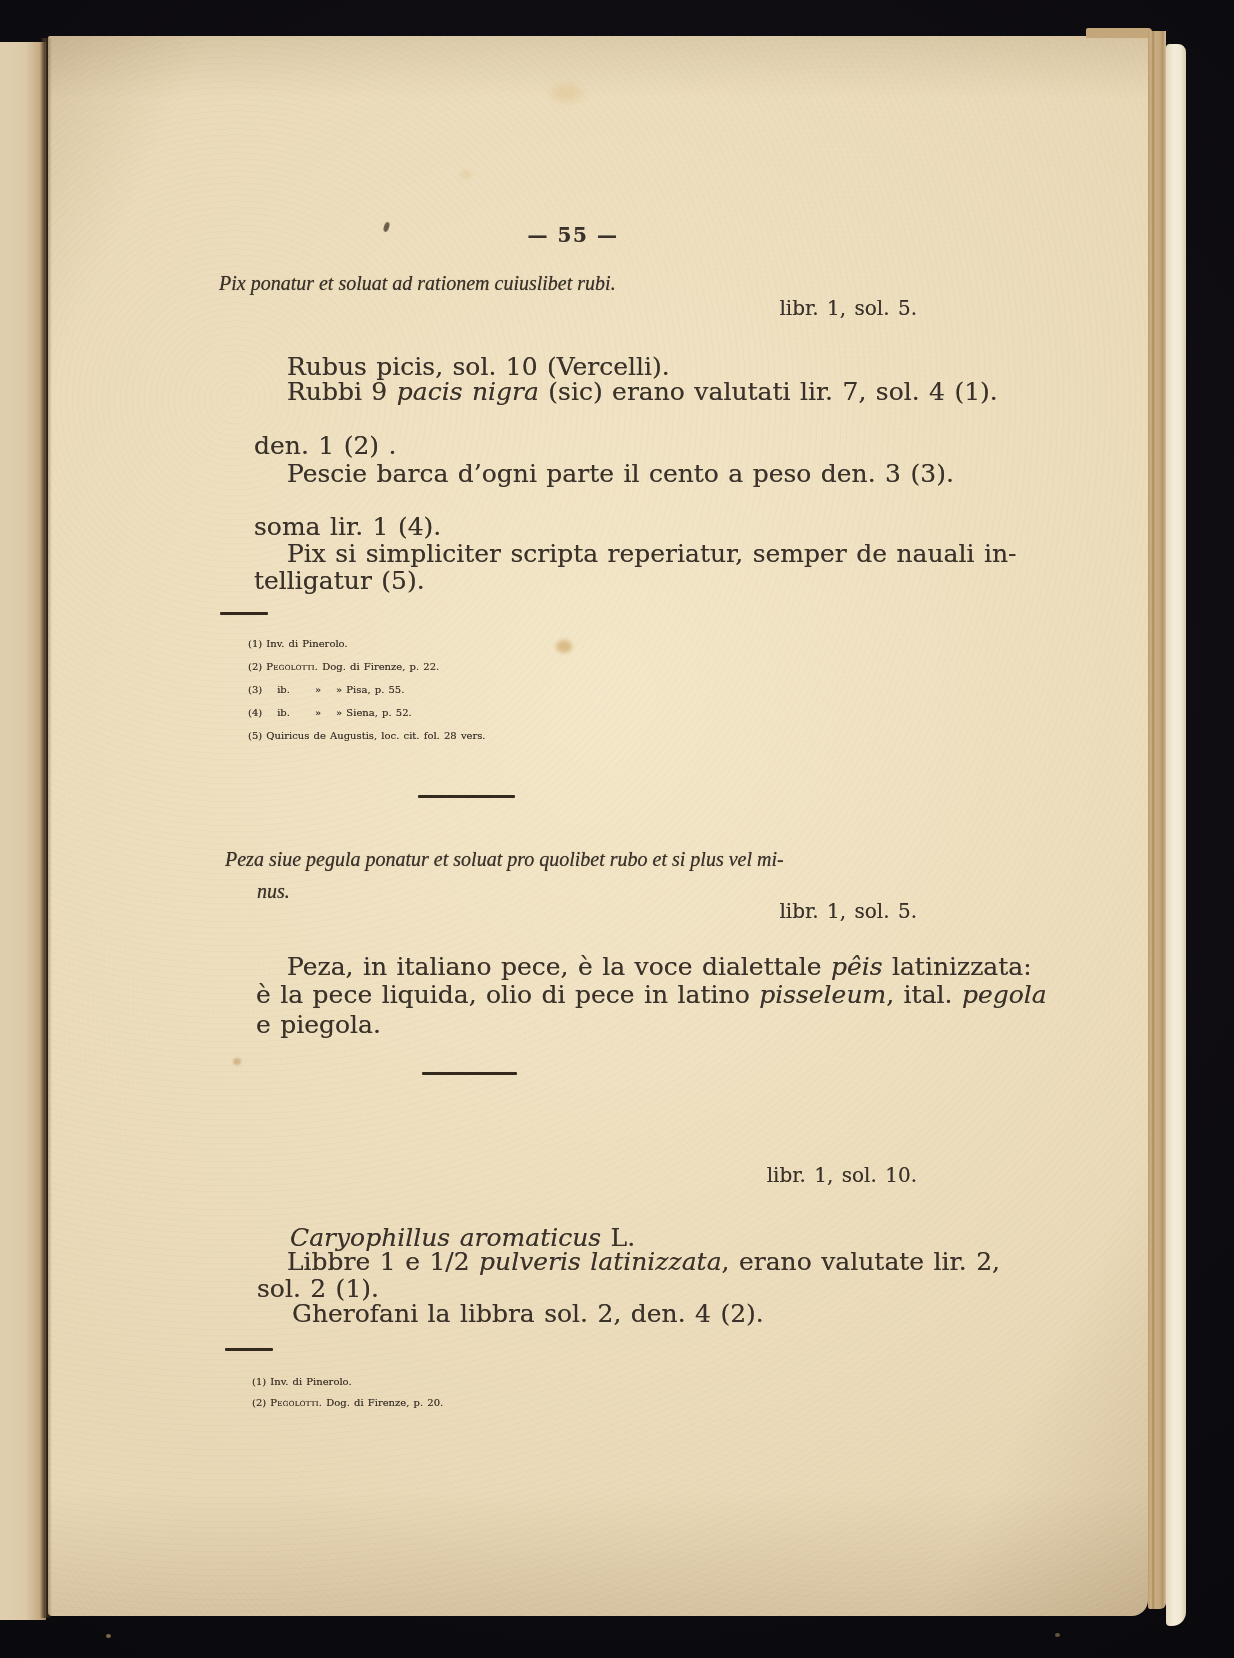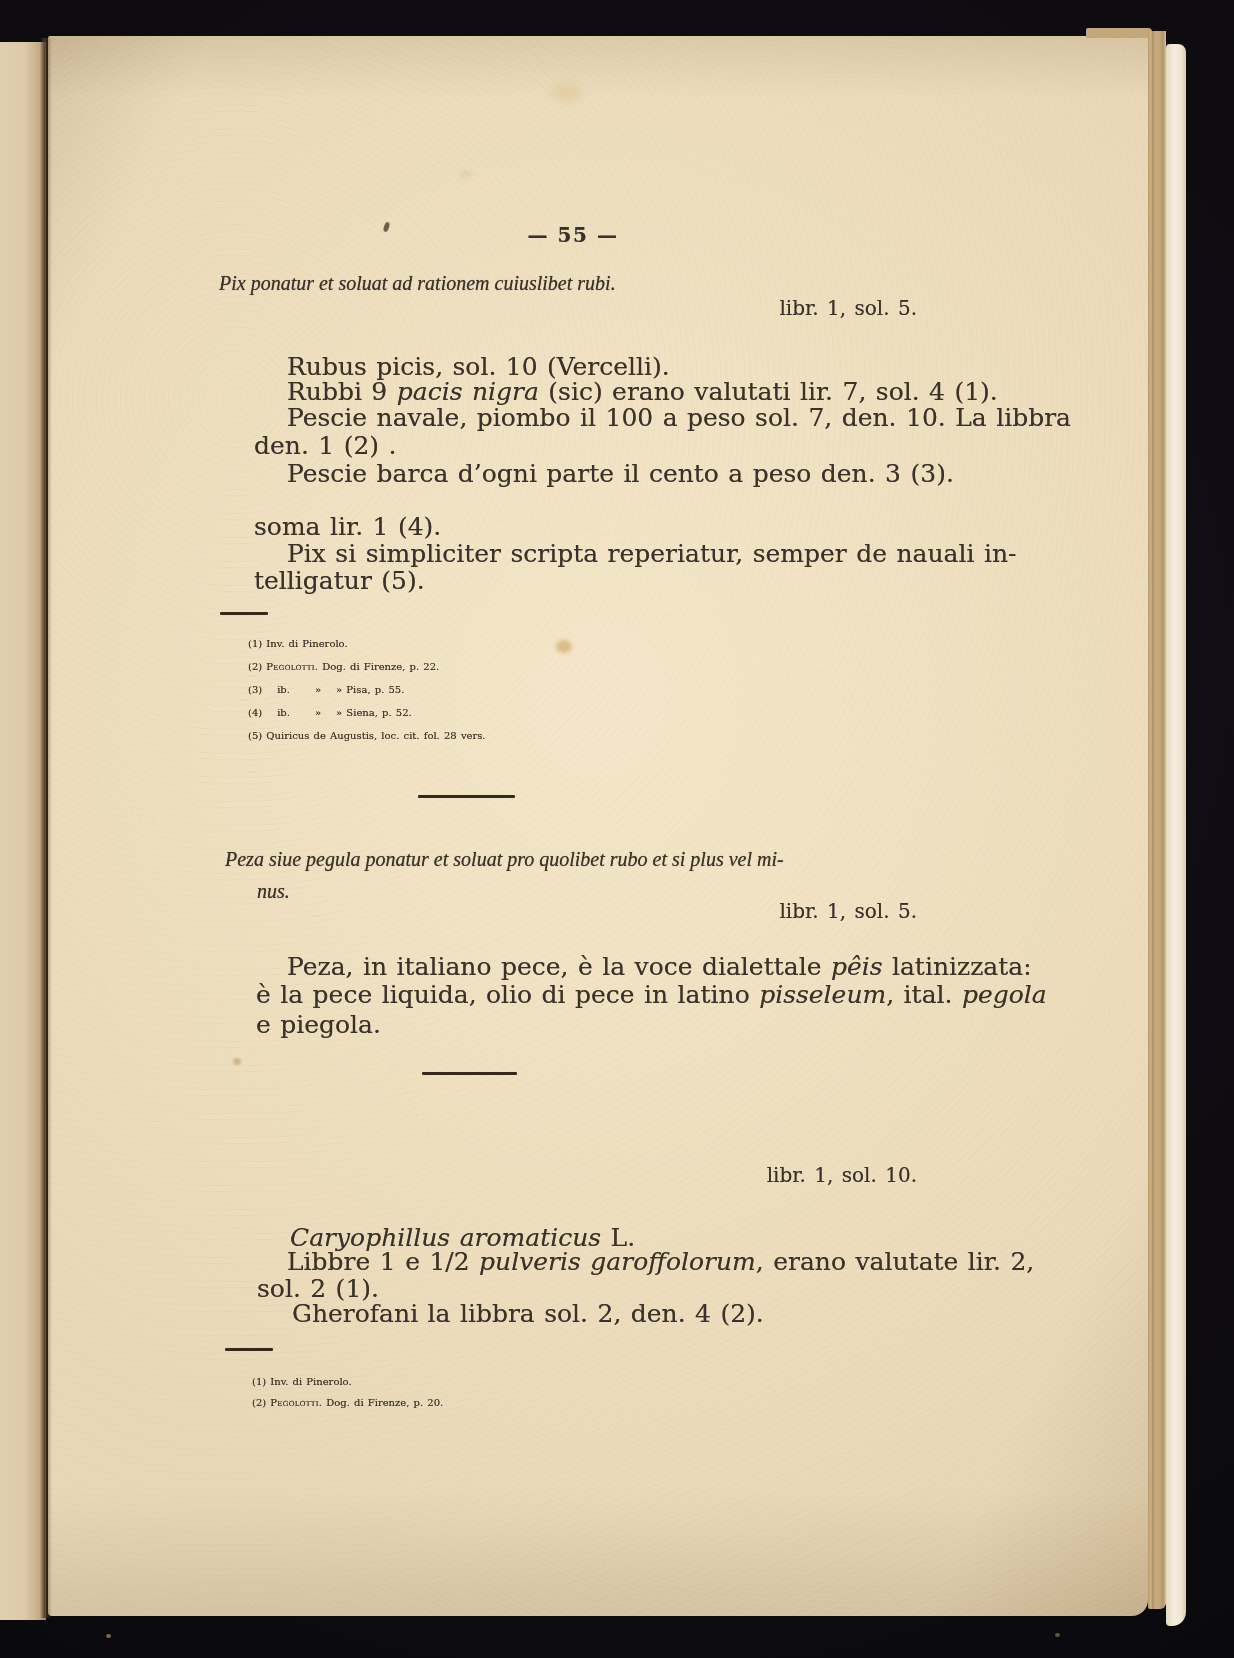--- a/index.html
+++ b/index.html
@@ -65,41 +65,40 @@
   <div class="gutter-shadow"></div>
   <div class="top-step"></div>
   <div class="fore-edge"></div>
   <div class="under-page"></div>
   <div id="text-layer">
     <div class="t-line pn" id="page-number" style="left: 573px; top: 190px; transform: translateX(-50%);">— 55 —</div>
   <div class="t-line hd" style="top: 238px; left: 219px;"><i>Pix ponatur et soluat ad rationem cuiuslibet rubi.</i></div>
       <div class="t-line tf" style="top: 263px; right: 317px;"><span>libr. 1, sol. 5.</span></div>
       <div class="t-line bd" style="top: 319px; left: 287px;"><span>Rubus picis, sol. 10 (Vercelli).</span></div>
       <div class="t-line bd" style="top: 344px; left: 287px;"><span>Rubbi 9 </span><i>pacis nigra</i><span> (sic) erano valutati lir. 7, sol. 4 (1).</span></div>
-      <div class="t-line bd" style="top: 370px; left: 287px;"><span>Pescie navale, piombo il 100 a peso sol. 7, den. 10. La libbra</span></div>
       <div class="t-line bd" style="top: 398px; left: 254px;"><span>den. 1 (2) .</span></div>
       <div class="t-line bd" style="top: 426px; left: 287px;"><span>Pescie barca d’ogni parte il cento a peso den. 3 (3).</span></div>
       <div class="t-line bd" style="top: 479px; left: 254px;"><span>soma lir. 1 (4).</span></div>
       <div class="t-line bd" style="top: 506px; left: 287px;"><span>Pix si simpliciter scripta reperiatur, semper de nauali in-</span></div>
       <div class="t-line bd" style="top: 533px; left: 254px;"><span>telligatur (5).</span></div>
       <div class="rule" style="left: 220px; top: 577px; width: 48px;"></div>
       <div class="t-line fn" style="top: 604px; left: 248px;"><span>(1) Inv. di Pinerolo.</span></div>
       <div class="t-line fn" style="top: 627px; left: 248px;"><span>(2) </span><span class="sc">Pegolotti</span><span>. Dog. di Firenze, p. 22.</span></div>
       <div class="t-line fn" style="top: 650px; left: 248px; text-align: right;"><span>(3)  ib.   »  » Pisa, p. 55.</span></div>
       <div class="t-line fn" style="top: 673px; left: 248px;"><span>(4)  ib.   »  » Siena, p. 52.</span></div>
       <div class="t-line fn" style="top: 696px; left: 248px;"><span>(5) Quiricus de Augustis, loc. cit. fol. 28 vers.</span></div>
       <div class="t-line hd" style="top: 814px; left: 225px;"><i>Peza siue pegula ponatur et soluat pro quolibet rubo et si plus vel mi-</i></div>
       <div class="t-line hd" style="top: 846px; left: 257px;"><i>nus.</i></div>
       <div class="t-line tf" style="top: 866px; right: 317px;"><span>libr. 1, sol. 5.</span></div>
       <div class="t-line bd" style="top: 919px; left: 287px;"><span>Peza, in italiano pece, è la voce dialettale </span><i>pêis</i><span> latinizzata:</span></div>
       <div class="t-line bd" style="top: 947px; left: 256px;"><span>è la pece liquida, olio di pece in latino </span><i>pisseleum</i><span>, ital. </span><i>pegola</i></div>
       <div class="t-line bd" style="top: 977px; left: 256px;"><span>e piegola.</span></div>
       <div class="t-line tf" style="top: 1130px; right: 317px;"><span>libr. 1, sol. 10.</span></div>
       <div class="t-line bd" style="top: 1190px; left: 290px;"><i>Caryophillus aromaticus</i><span> L.</span></div>
-      <div class="t-line bd" style="top: 1214px; left: 287px;"><span>Libbre 1 e 1/2 </span><i>pulveris garoffolorum</i><span>, erano valutate lir. 2,</span></div>
+      <div class="t-line bd" style="top: 1214px; left: 287px;"><span>Libbre 1 e 1/2 </span><i>pulveris latinizzata</i><span>, erano valutate lir. 2,</span></div>
       <div class="t-line bd" style="top: 1241px; left: 257px; text-align: center;"><span>sol. 2 (1).</span></div>
       <div class="t-line bd" style="top: 1266px; left: 292px;"><span>Gherofani la libbra sol. 2, den. 4 (2).</span></div>
       <div class="rule" style="left: 225px; top: 1313px; width: 48px;"></div>
       <div class="t-line fn" style="top: 1342px; left: 252px;"><span>(1) Inv. di Pinerolo.</span></div>
       <div class="t-line fn" style="top: 1363px; left: 252px;"><span>(2) </span><span class="sc">Pegolotti</span><span>. Dog. di Firenze, p. 20.</span></div>
       <div class="rule" style="left: 418px; top: 760px; width: 97px;"></div>
       <div class="rule" style="left: 422px; top: 1037px; width: 95px;"></div>
     </div>
 <div class="stain" style="left: 552px; top: 84px; width: 30px; height: 18px; background: rgb(217, 185, 127); opacity: 0.38; filter: blur(4px);"></div>
     <div class="stain" style="left: 460px; top: 170px; width: 12px; height: 9px; background: rgb(217, 185, 127); opacity: 0.3; filter: blur(2px);"></div>

